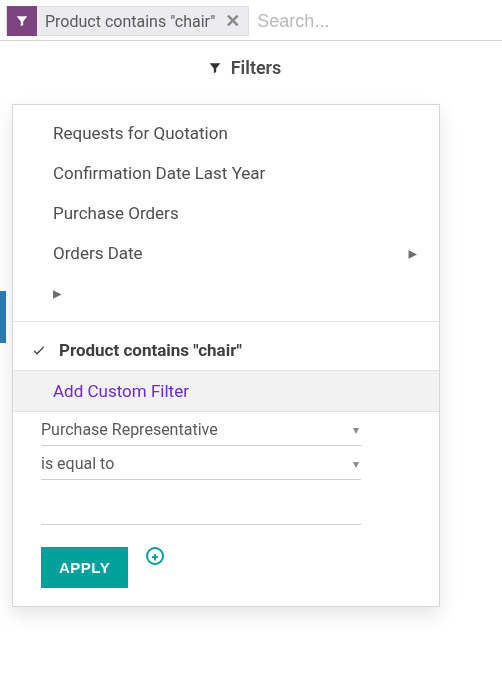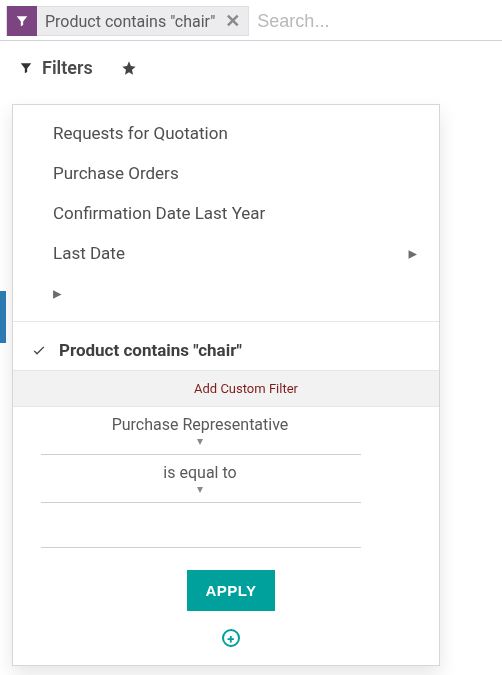--- a/index.html
+++ b/index.html
@@ -26,21 +26,22 @@
     padding: 0 2px; cursor: pointer;
   }
   .search-input {
     flex: 1; border: none; outline: none; font-size: 18px; color: #1d4ed8;
     padding: 4px 0 4px 2px; background: transparent;
   }
   .search-input::placeholder { color: #b9b9b9; }
 
   .toolbar {
     display: flex; align-items: center; gap: 28px;
-    padding: 16px 18px 8px 18px;
+    padding: 16px 18px 8px 4px;
+    flex-direction: column;
   }
   .toolbar-item {
     display: inline-flex; align-items: center; gap: 8px;
     font-size: 18px; color: #4b4b4b; font-weight: 600; cursor: pointer;
   }
   .toolbar-item .ticon { width: 16px; height: 16px; display:inline-flex; align-items:center; justify-content:center; }
 
   .dropdown {
     position: absolute; left: 12px; top: 104px; width: 428px;
     background: #fff; border: 1px solid #d6d6d6;
@@ -53,36 +54,36 @@
   }
   .opt .caret { color: #6d6d6d; }
   .divider { height: 1px; background: #e6e6e6; margin: 8px 0; }
   .active-filter {
     display: flex; align-items: center; gap: 10px;
     padding: 10px 18px; font-size: 17px; color: #3f3f3f; font-weight: 700;
   }
   .active-filter .check { width: 18px; text-align: center; color: #4a4a4a; }
 
   .section-head {
-    background: #f2f2f2; color: #7f1d1d; font-size: 13px;
-    padding: 10px 0 10px 40px; border-top: 1px solid #e6e6e6; border-bottom: 1px solid #e6e6e6; text-align: center;
+    background: #f2f2f2; color: #6d28d9; font-size: 17px;
+    padding: 10px 0 10px 40px; border-top: 1px solid #e6e6e6; border-bottom: 1px solid #e6e6e6;
   }
   .select-row { padding: 0 18px 0 28px; }
   .pseudo-select {
     width: 320px; display: flex; align-items: center; justify-content: space-between;
-    padding: 8px 2px 6px 0; border-bottom: 1px solid #cfcfcf; color: #5a5a5a; font-size: 16px; cursor: pointer; flex-direction: column;
+    padding: 8px 2px 6px 0; border-bottom: 1px solid #cfcfcf; color: #5a5a5a; font-size: 16px; cursor: pointer;
   }
   .pseudo-select .dd { font-size: 12px; color: #8a8a8a; }
 
   .value-input {
     width: 320px; margin: 14px 0 0 28px; border: none; border-bottom: 1px solid #cfcfcf;
     padding: 6px 0; font-size: 16px; outline: none; background: transparent;
   }
 
-  .actions { display: flex; align-items: center; gap: 18px; padding: 22px 18px 0 28px; flex-direction: column; }
+  .actions { display: flex; align-items: flex-start; gap: 18px; padding: 22px 18px 0 28px; }
   .btn-apply {
     background: #00a09d; color: #fff; border: none; padding: 12px 18px;
     font-weight: 800; letter-spacing: .5px; font-size: 15px; cursor: pointer;
   }
   .link-add {
     display: inline-flex; align-items: center; gap: 6px; color: #00a09d;
     font-weight: 800; letter-spacing: .5px; font-size: 15px; cursor: pointer;
   }
   .link-add .plus {
     width: 18px; height: 18px; border: 2px solid #00a09d; border-radius: 50%;
@@ -131,27 +132,27 @@
   </div>
 
   <span class="side-accent"></span>
 
   <div class="dropdown">
     <div id="opts">
         <div class="opt">
           <span>Requests for Quotation</span>
         </div>
         <div class="opt">
+          <span>Confirmation Date Last Year</span>
+        </div>
+        <div class="opt">
           <span>Purchase Orders</span>
         </div>
         <div class="opt">
-          <span>Confirmation Date Last Year</span>
-        </div>
-        <div class="opt">
-          <span>Last Date</span>
+          <span>Orders Date</span>
           <span class="caret">▸</span>
         </div>
         <div class="opt">
           <span class="caret">▸</span>
         </div>
       </div>
 
     <div class="divider"></div>
 
     <div class="active-filter">

